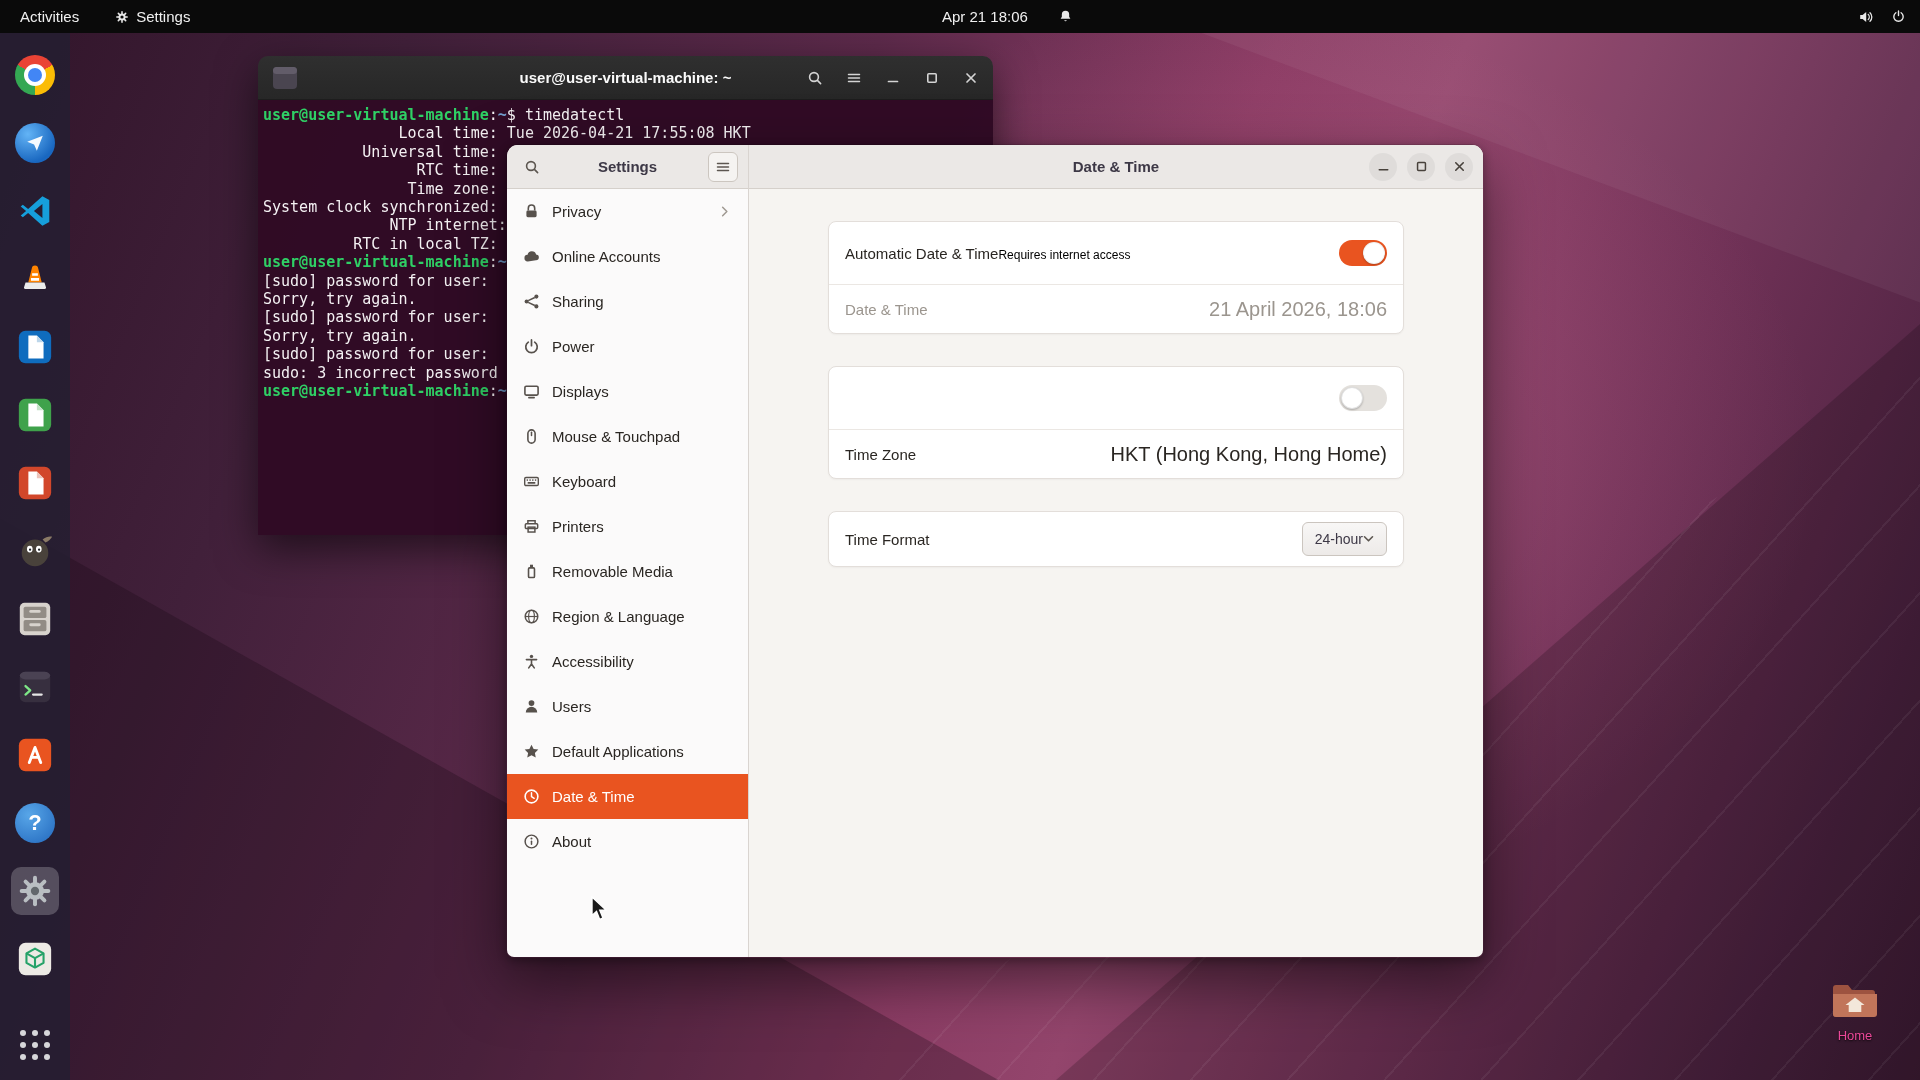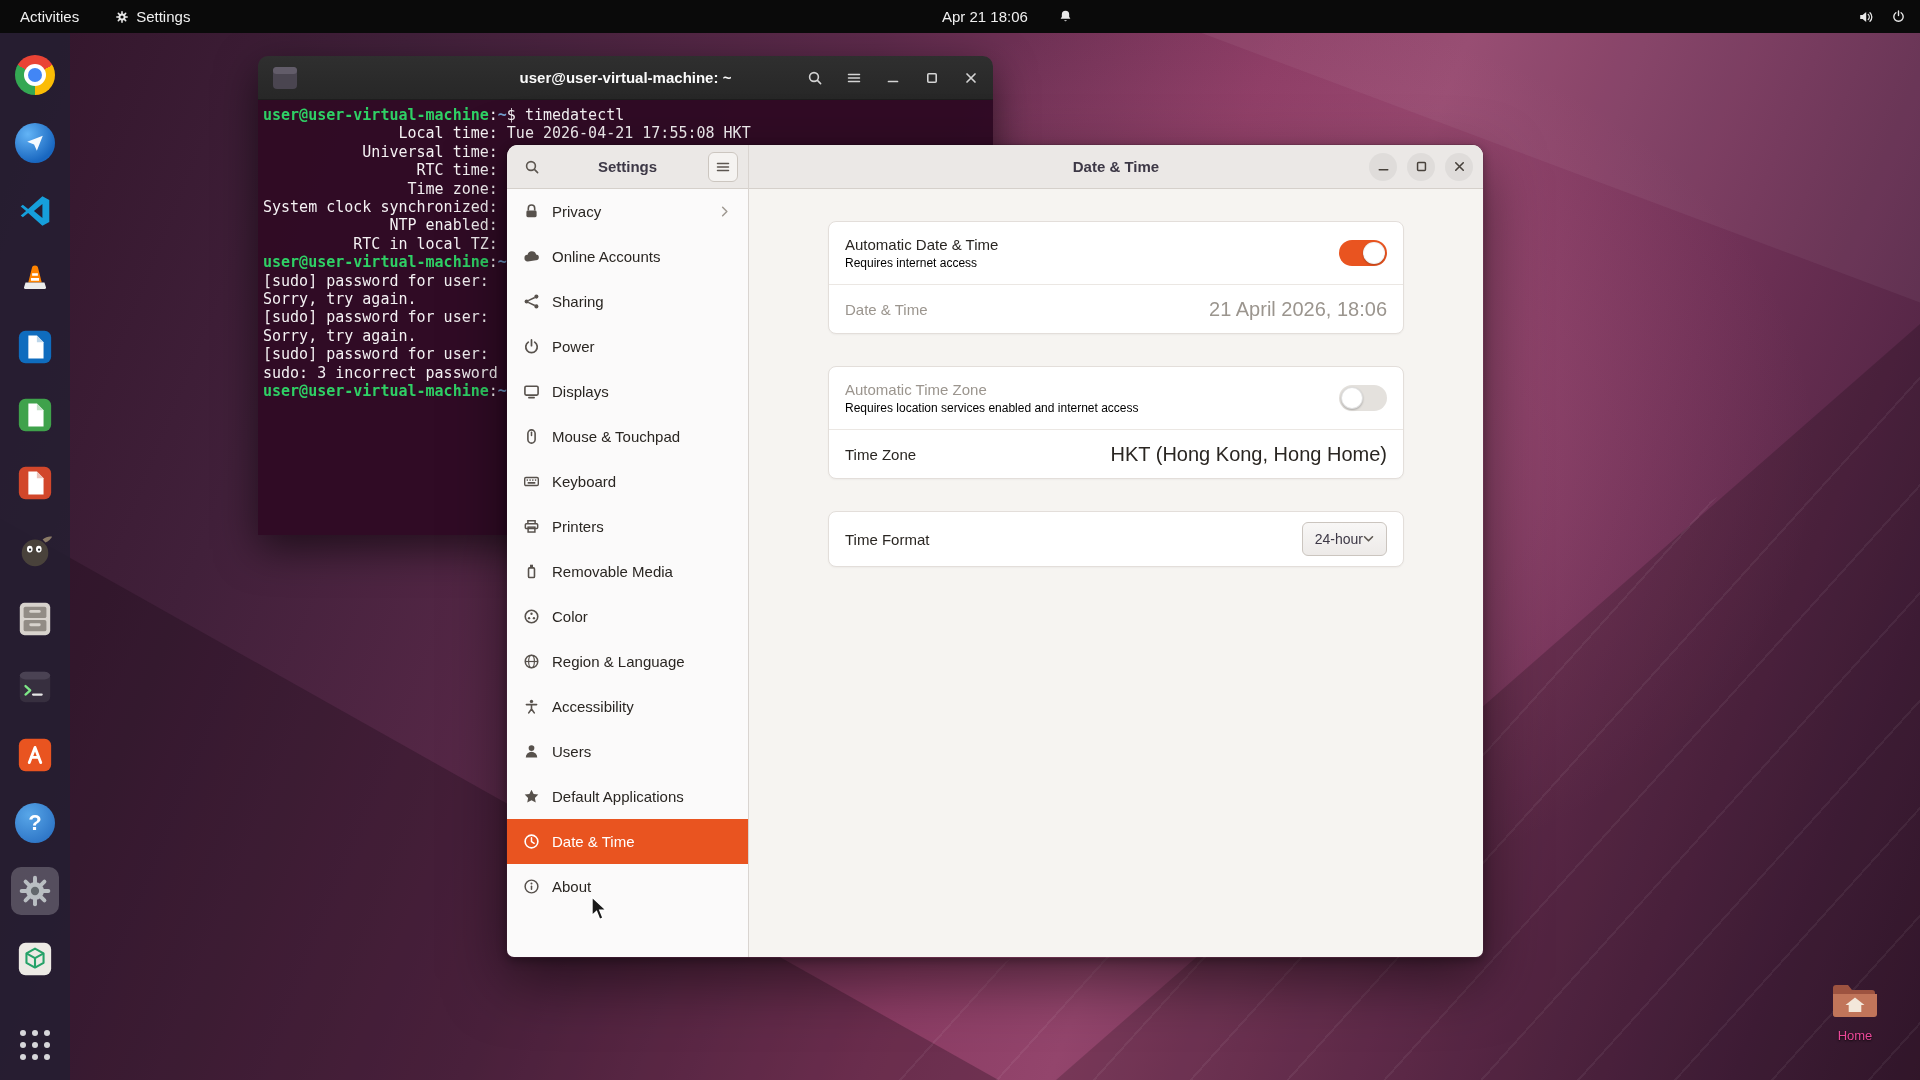--- a/index.html
+++ b/index.html
@@ -79,21 +79,21 @@
   .sw-main-header{height:44px;background:#ebe8e6;border-bottom:1px solid #d5d0cb;display:flex;align-items:center;position:relative}
   .sw-main-title{position:absolute;left:0;right:0;text-align:center;font-weight:bold;font-size:15px;color:#3d3846;pointer-events:none}
   .sw-controls{margin-left:auto;display:flex;gap:10px;margin-right:10px;z-index:1}
   .wbtn{width:28px;height:28px;border-radius:50%;background:rgba(0,0,0,.05);display:flex;align-items:center;justify-content:center;color:#47413b;cursor:pointer}
 
   .sw-content{padding:32px 79px 0}
   .card{background:#fff;border:1px solid #e3deda;border-radius:8px;margin-bottom:32px;box-shadow:0 1px 2px rgba(0,0,0,.04);overflow:hidden}
   .crow{display:flex;align-items:center;padding:0 16px}
   .crow.tall{height:62px}
   .crow.short{height:48px}
-  .row-stack{display:flex;flex-direction:column;justify-content:flex-start}
+  .row-stack{display:flex;flex-direction:row;justify-content:flex-start}
   .row-title{font-size:15px;color:#2a2622}
   .row-sub{font-size:12px;color:#000000;margin-top:3px}
   .row-value{margin-left:auto;font-size:20px;color:#2a2622}
   .dim{color:#9b958e !important}
   .divider{height:1px;background:#ebe7e3}
 
   .toggle{width:48px;height:26px;border-radius:13px;background:#e4e1dd;position:relative;cursor:pointer;margin-left:auto;flex:0 0 auto}
   .toggle .knob{position:absolute;top:2px;left:2px;width:22px;height:22px;border-radius:50%;background:#fff;
     border:1px solid rgba(0,0,0,.12);box-shadow:0 1px 2px rgba(0,0,0,.25)}
   .toggle.on{background:#E95420}
@@ -314,21 +314,21 @@
       </span>
     </div>
   </div>
   <div class="t-body" id="terminal-body">
       <div class="t-line"><span class="c-g">user@user-virtual-machine</span><span class="c-w">:</span><span class="c-b">~</span><span class="c-w">$ timedatectl</span></div>
       <div class="t-line"><span class="c-w">               Local time: Tue 2026-04-21 17:55:08 HKT</span></div>
       <div class="t-line"><span class="c-w">           Universal time: </span></div>
       <div class="t-line"><span class="c-w">                 RTC time: </span></div>
       <div class="t-line"><span class="c-w">                Time zone: </span></div>
       <div class="t-line"><span class="c-w">System clock synchronized: </span></div>
-      <div class="t-line"><span class="c-w">              NTP enabled: </span></div>
+      <div class="t-line"><span class="c-w">              NTP internet: </span></div>
       <div class="t-line"><span class="c-w">          RTC in local TZ: </span></div>
       <div class="t-line"><span class="c-g">user@user-virtual-machine</span><span class="c-w">:</span><span class="c-b">~</span><span class="c-w">$ </span></div>
       <div class="t-line"><span class="c-w">[sudo] password for user: </span></div>
       <div class="t-line"><span class="c-w">Sorry, try again.</span></div>
       <div class="t-line"><span class="c-w">[sudo] password for user: </span></div>
       <div class="t-line"><span class="c-w">Sorry, try again.</span></div>
       <div class="t-line"><span class="c-w">[sudo] password for user: </span></div>
       <div class="t-line"><span class="c-w">sudo: 3 incorrect password </span></div>
       <div class="t-line"><span class="c-g">user@user-virtual-machine</span><span class="c-w">:</span><span class="c-b">~</span><span class="c-w">$ </span></div>
     </div>
@@ -435,31 +435,20 @@
             <svg viewBox="0 0 16 16" width="17" height="17">
               <rect x="5.2" y="4.6" width="5.6" height="9" rx="1" fill="none" stroke="currentColor" stroke-width="1.5"></rect>
               <rect x="6.6" y="1.6" width="2.8" height="3" fill="currentColor"></rect>
             </svg>
           </span>
           <span>Removable Media</span>
         </div>
         <div class="side-item">
           <span class="s-icon">
             <svg viewBox="0 0 16 16" width="17" height="17">
-              <circle cx="8" cy="8" r="5.9" fill="none" stroke="currentColor" stroke-width="1.5"></circle>
-              <circle cx="8" cy="5.4" r="1.1" fill="currentColor"></circle>
-              <circle cx="5.7" cy="9.6" r="1.1" fill="currentColor"></circle>
-              <circle cx="10.3" cy="9.6" r="1.1" fill="currentColor"></circle>
-            </svg>
-          </span>
-          <span>Color</span>
-        </div>
-        <div class="side-item">
-          <span class="s-icon">
-            <svg viewBox="0 0 16 16" width="17" height="17">
               <circle cx="8" cy="8" r="5.9" fill="none" stroke="currentColor" stroke-width="1.4"></circle>
               <ellipse cx="8" cy="8" rx="2.7" ry="5.9" fill="none" stroke="currentColor" stroke-width="1.1"></ellipse>
               <path d="M2.1 8h11.8" stroke="currentColor" stroke-width="1.1"></path>
             </svg>
           </span>
           <span>Region &amp; Language</span>
         </div>
         <div class="side-item">
           <span class="s-icon">
             <svg viewBox="0 0 16 16" width="17" height="17">
@@ -544,24 +533,20 @@
         </div>
         <div class="divider"></div>
         <div class="crow short">
           <div class="row-title dim">Date &amp; Time</div>
           <div class="row-value dim">21 April 2026, 18:06</div>
         </div>
       </div>
 
       <div class="card">
         <div class="crow tall">
-          <div class="row-stack">
-            <div class="row-title dim">Automatic Time Zone</div>
-            <div class="row-sub">Requires location services enabled and internet access</div>
-          </div>
           <div class="toggle" id="toggle-auto-tz">
               <div class="knob"></div>
             </div>
         </div>
         <div class="divider"></div>
         <div class="crow short">
           <div class="row-title">Time Zone</div>
           <div class="row-value">HKT (Hong Kong, Hong Home)</div>
         </div>
       </div>

